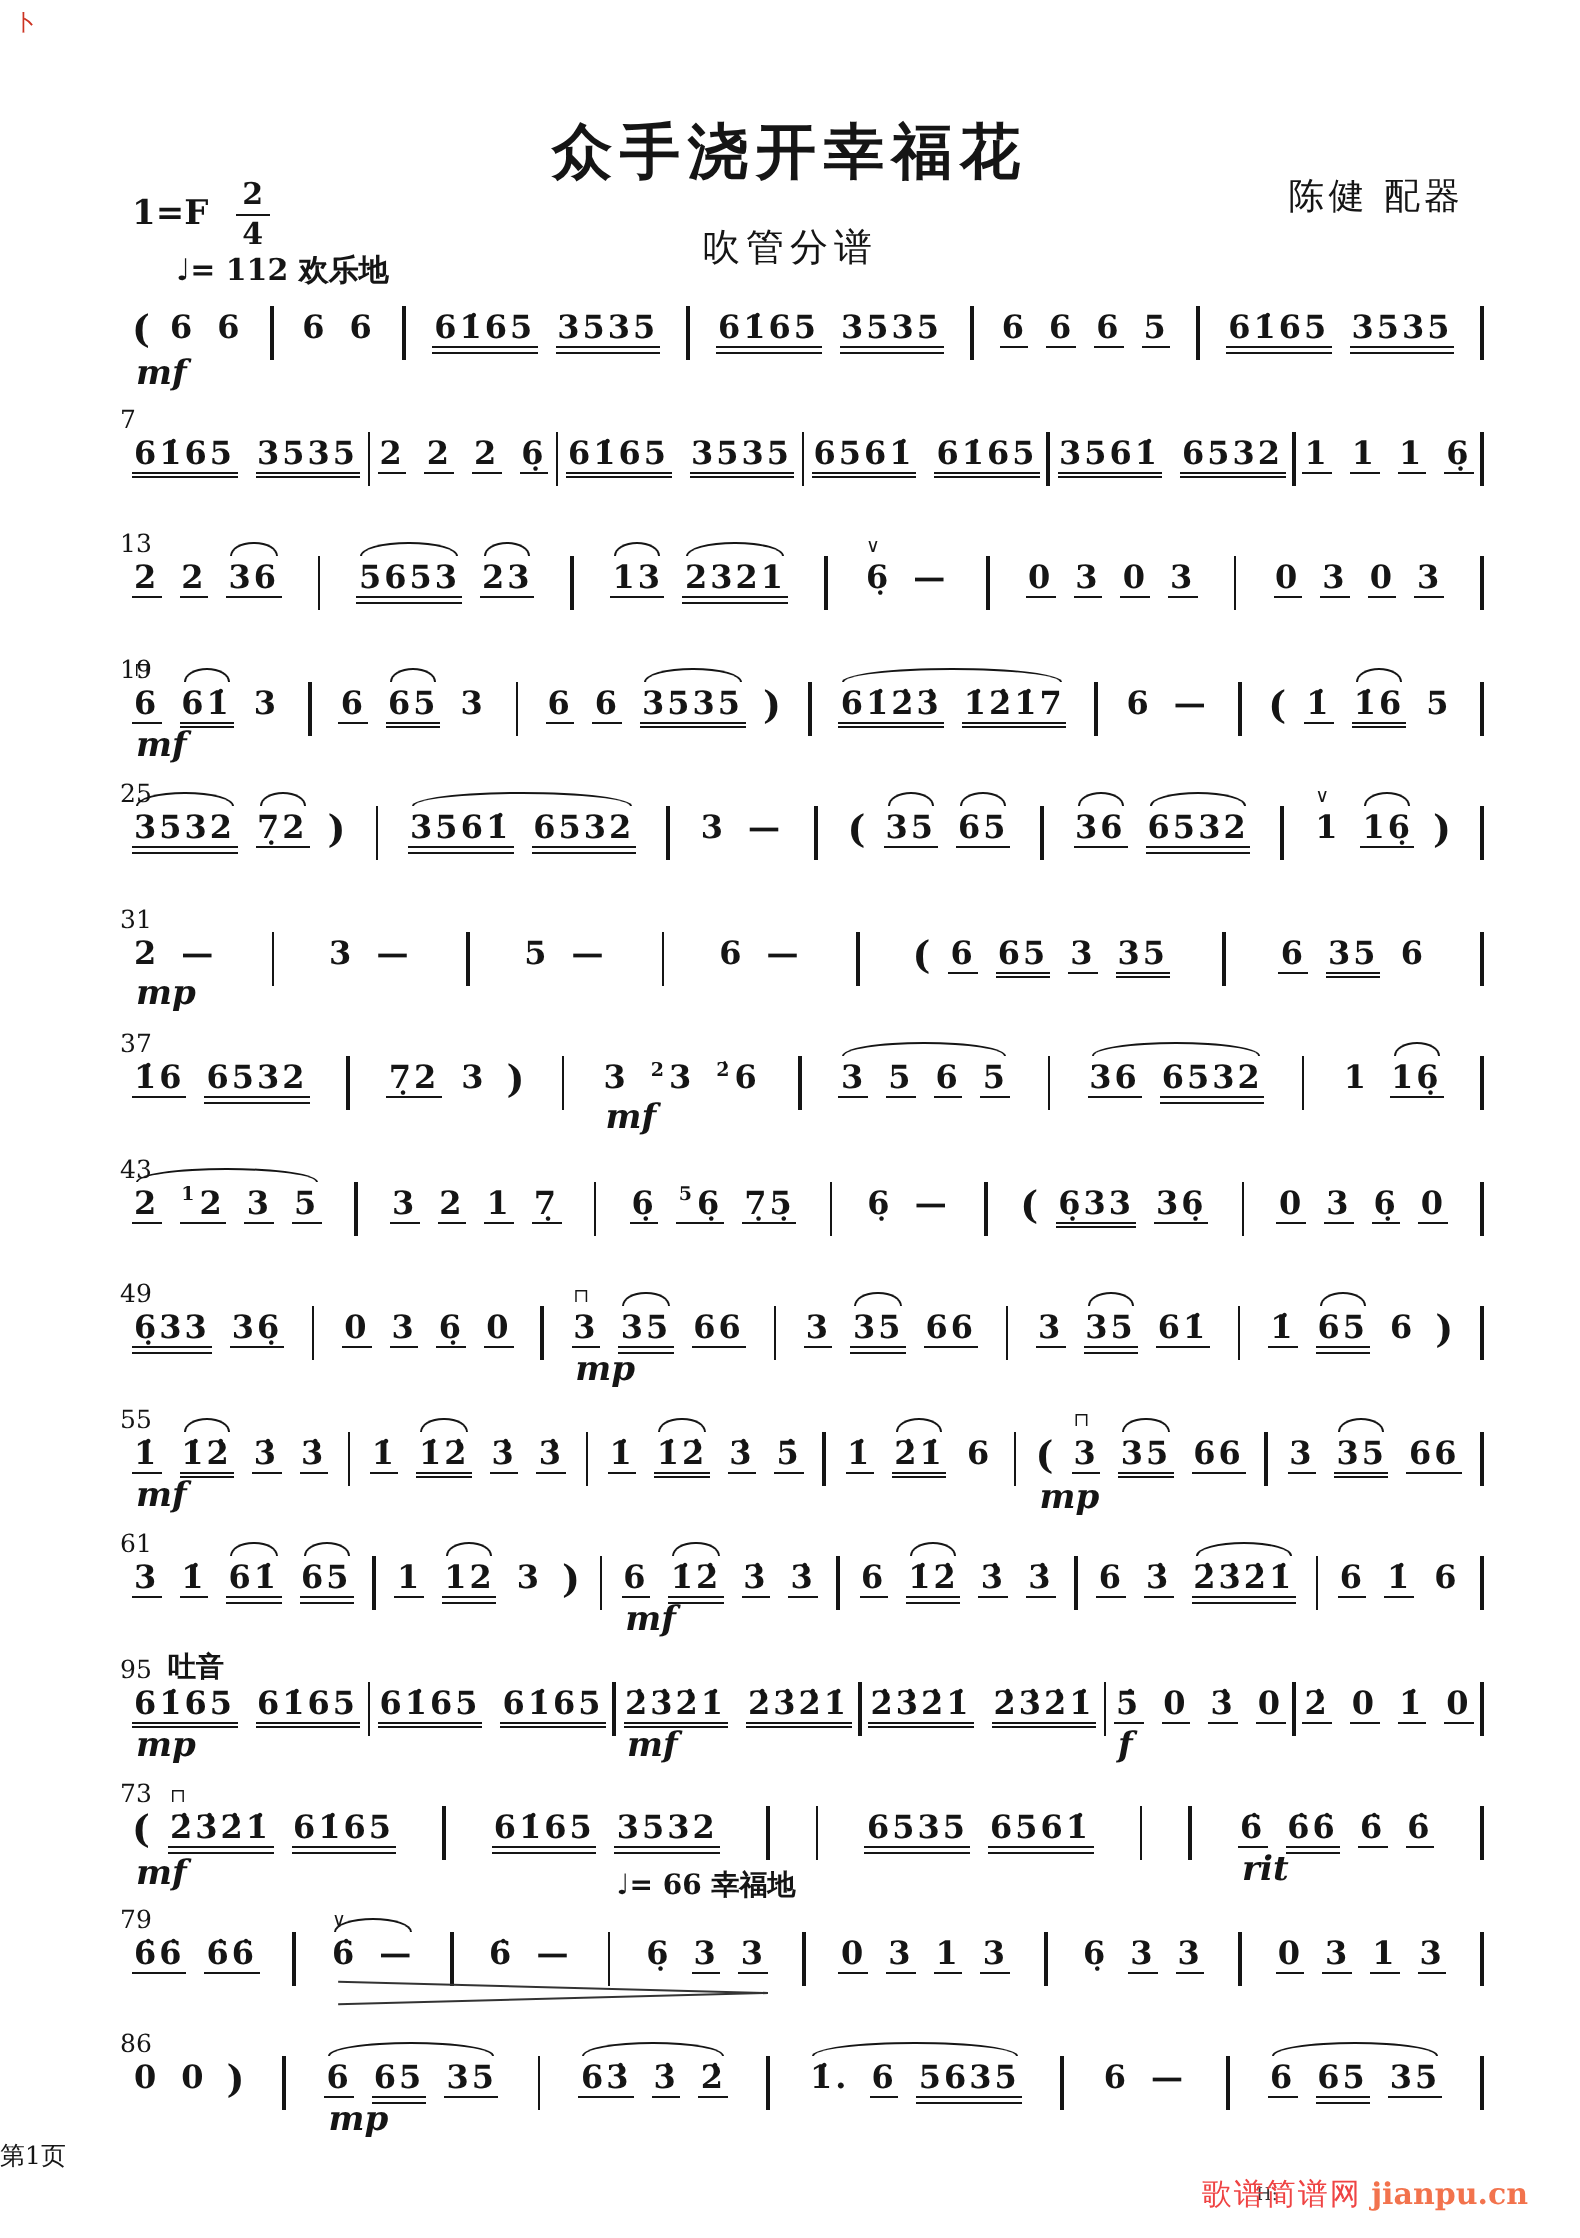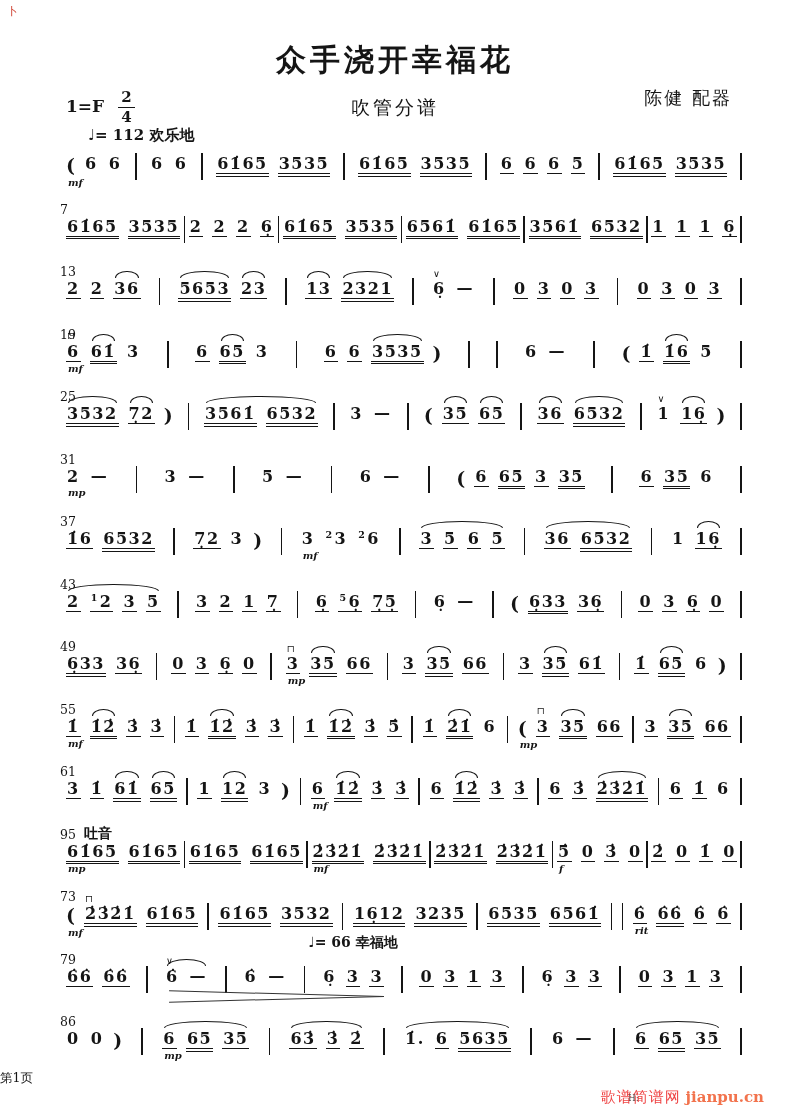--- a/index.html
+++ b/index.html
@@ -2,21 +2,21 @@
 <html><head>
 <meta charset="utf-8">
 <style>
   html,body{margin:0;padding:0;}
   body{
     width:790px;height:1119px;background:#ffffff;color:#151515;
     font-family:"DejaVu Serif", serif;position:relative;overflow:hidden;
   }
   
   .title{ text-align:center;font-size:30px;font-weight:bold;letter-spacing:4px;
-    padding-top:40px;}
+    padding-top:56px;}
   .subtitle{ text-align:center;font-size:19px;margin-top:14px;letter-spacing:3px;}
   .arranger{ position:absolute;right:58px;top:86px;font-size:18px;letter-spacing:2px;}
   .corner-stamp{ position:absolute;left:7px;top:4px;color:#cc3322;font-size:11px;}
   .keyblock{ position:absolute;left:66px;top:90px;font-size:17px;font-weight:bold;}
   .frac{ display:inline-block;vertical-align:middle;text-align:center;
     font-size:15px;font-weight:bold;margin-left:14px;line-height:1;}
   .frac .num{display:block;padding:0 3px 2px;}
   .frac .den{display:block;border-top:1.6px solid #151515;padding:2px 3px 0;}
   .tempo{ position:absolute;left:88px;top:126px;font-size:15px;font-weight:bold;}
   
@@ -35,21 +35,21 @@
   .u2::after{ content:"";position:absolute;left:0;right:0;bottom:-3.6px;
     border-bottom:1.6px solid #151515;}
   .arcc::before, .group.arc::before{
     content:"";position:absolute;left:2px;right:2px;top:-9px;height:6px;
     border:1.5px solid #151515;border-bottom:none;
     border-radius:50% 50% 0 0 / 100% 100% 0 0;}
   .amark{ position:absolute;bottom:calc(100% + 2px);left:1px;font-size:9.5px;
     font-weight:normal;line-height:1;}
   .grace{ font-size:9.5px;font-weight:bold;vertical-align:super;margin-right:1px;}
   .paren{ font-size:19px;font-weight:bold;line-height:1.1;}
-  .below{ position:absolute;top:calc(100% + 1px);left:2px;font-size:10px;
+  .below{ position:absolute;top:calc(100% + 1px);left:2px;font-size:17px;
     font-style:italic;font-weight:bold;}
   .mtempo{ position:absolute;bottom:calc(100% + 1px);left:-14px;font-size:14px;
     font-weight:bold;white-space:nowrap;margin-top:20px;}
   .bar{ width:1.6px;height:27px;background:#151515;margin-top:13px;flex:none;}
   .hairpin{ position:absolute;top:calc(100% + 5px);left:4px;width:215px;height:12px;
     pointer-events:none;}
   .hairpin i{ position:absolute;left:0;top:5px;width:100%;display:block;
     border-top:1.2px solid #333;transform-origin:right center;}
   .hairpin .hp1{ transform:rotate(1.5deg);}
   .hairpin .hp2{ transform:rotate(-1.5deg);}
@@ -251,20 +251,26 @@
         <div class="bar"></div>
         <div class="measure">
           <span class="group">
             <span class="note u1">6</span>
             <span class="note u1">6</span>
             <span class="note u2 arcc">3535</span>
           </span>
           <span class="paren">)</span>
         </div>
         <div class="bar"></div>
+        <div class="measure">
+          <span class="group arc">
+            <span class="note u2">61̇2̇3̇</span>
+            <span class="note u2">1̇2̇1̇7</span>
+          </span>
+        </div>
         <div class="bar"></div>
         <div class="measure">
           <span class="group">
             <span class="note">6</span>
             <span class="note">—</span>
           </span>
         </div>
         <div class="bar"></div>
         <div class="measure">
           <span class="paren">(</span>
@@ -725,26 +731,20 @@
           <span class="below">mf</span>
         </div>
         <div class="bar"></div>
         <div class="measure">
           <span class="group">
             <span class="note u2">61̇65</span>
             <span class="note u2">3532</span>
           </span>
         </div>
         <div class="bar"></div>
-        <div class="measure">
-          <span class="group">
-            <span class="note u2">16̣12</span>
-            <span class="note u2">3235</span>
-          </span>
-        </div>
         <div class="bar"></div>
         <div class="measure">
           <span class="group">
             <span class="note u2">6535</span>
             <span class="note u2">6561̇</span>
           </span>
         </div>
         <div class="bar"></div>
         <div class="bar"></div>
         <div class="measure">

